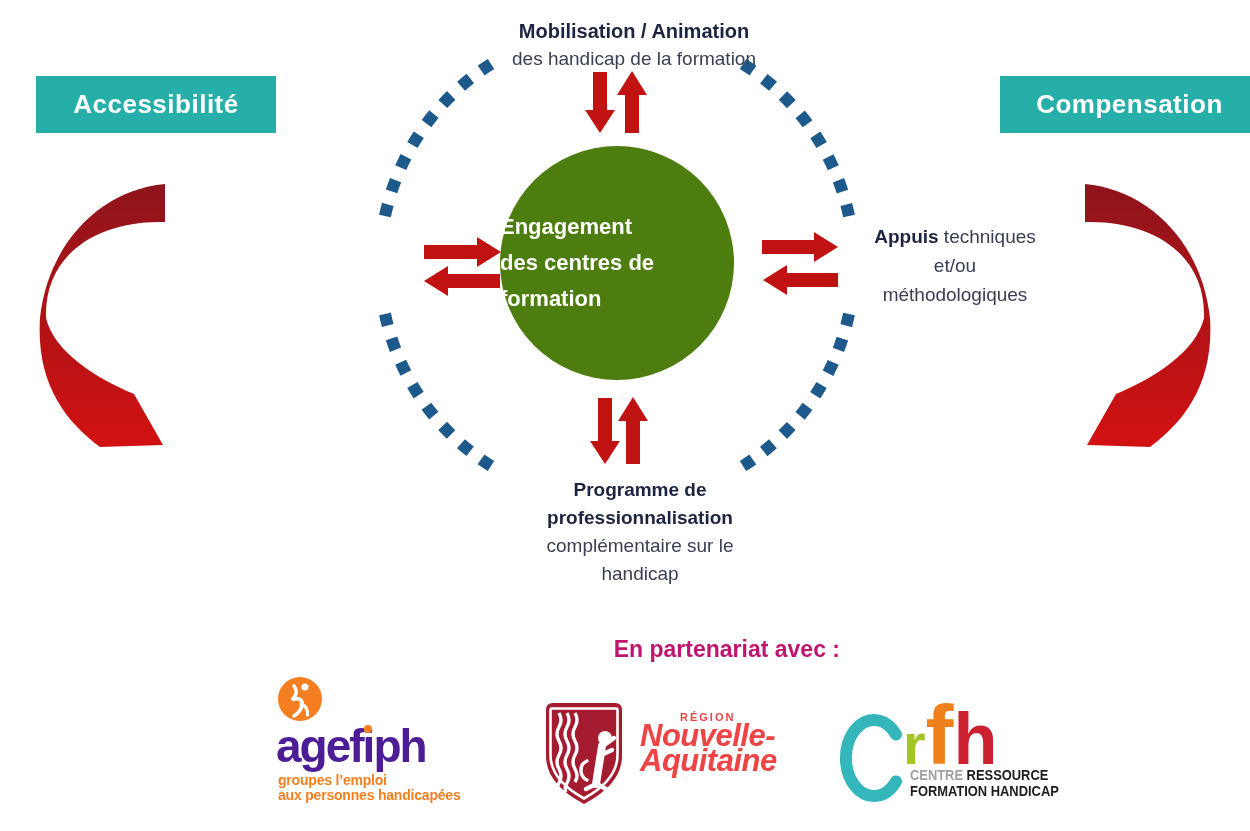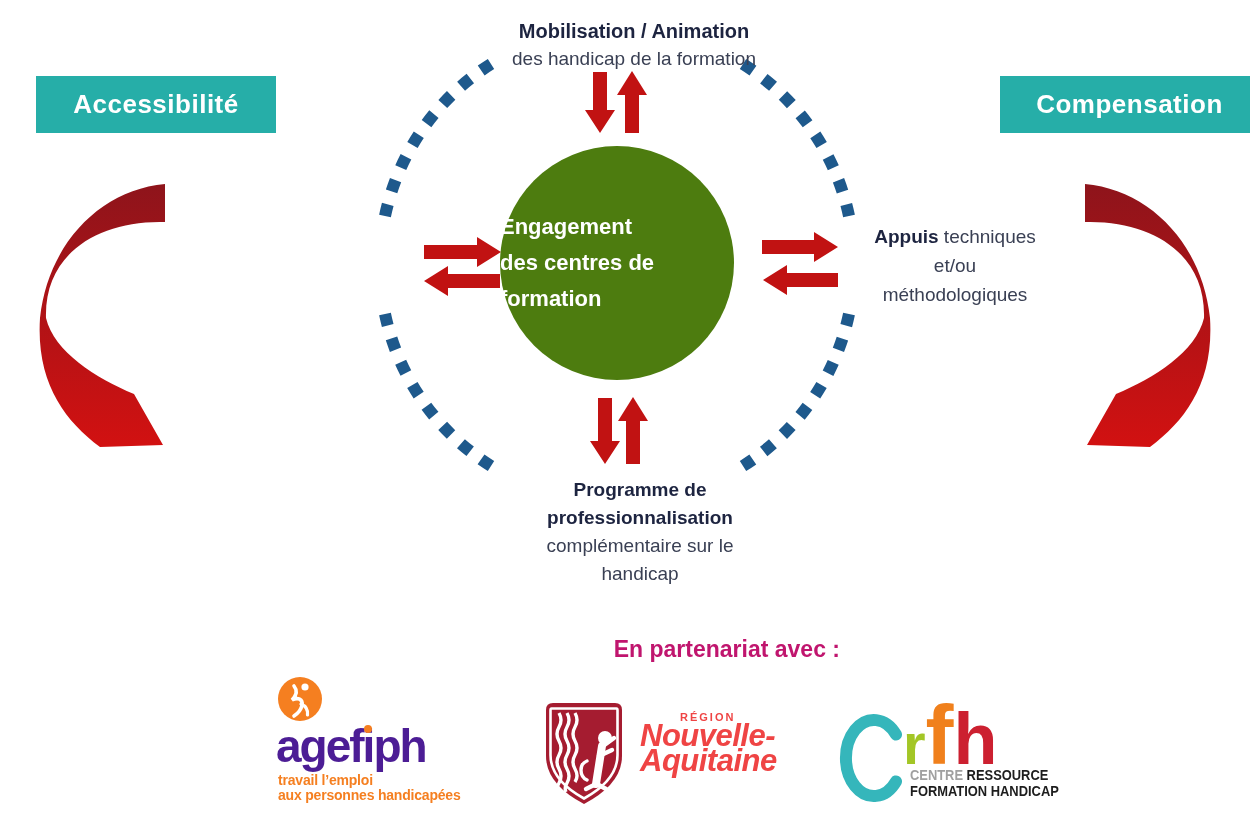--- a/index.html
+++ b/index.html
@@ -133,21 +133,21 @@
   <div class="partners-heading">En partenariat avec :</div>
 
   <svg class="abs" style="left:277px;top:676px" width="46" height="46" viewBox="0 0 46 46">
     <circle cx="23" cy="23" r="22" fill="#f57f20"></circle>
     <circle cx="28" cy="11" r="3.6" fill="#fff"></circle>
     <path d="M17 10 C21 15 19 20 15 24 C21 21 26 23 25 29 C24 35 20 38 17 40" fill="none" stroke="#fff" stroke-width="3.6" stroke-linecap="round"></path>
     <path d="M24 28 C29 30 31 34 30.5 39" fill="none" stroke="#fff" stroke-width="3.2" stroke-linecap="round"></path>
   </svg>
   <div class="agefiph-name"><span>agef</span><span class="idot">i</span><span>ph</span></div>
   <div class="agefiph-tagline">
-    <div>travail l’emploi</div>
+    <div>groupes l’emploi</div>
     <div>aux personnes handicapées</div>
   </div>
 
   <svg class="abs" style="left:538px;top:700px" width="92" height="112" viewBox="0 0 92 112">
     <path d="M8 10 Q8 3 15 3 L77 3 Q84 3 84 10 L84 56 Q84 84 46 104 Q8 84 8 56 Z" fill="#a51c30"></path>
     <path d="M13.5 8.5 L78.5 8.5 Q79.5 8.5 79.5 10.5 L79.5 55 Q79.5 80 46 98.5 Q12.5 80 12.5 55 L12.5 10.5 Q12.5 8.5 13.5 8.5 Z" fill="none" stroke="#fff" stroke-width="2.6"></path>
     <g fill="none" stroke="#fff" stroke-width="3.4">
       <path d="M21 13 q4 7 0 14 q-4 7 0 14 q4 7 0 14 q-4 7 0 14 q4 7 0 14 q-3 5 -1 9"></path>
       <path d="M29 13 q4 7 0 14 q-4 7 0 14 q4 7 0 14 q-4 7 0 14 q4 7 0 14 q-3 5 -1 9"></path>
       <path d="M37 13 q4 7 0 14 q-4 7 0 14 q4 7 0 14 q-4 7 0 14 q4 7 0 13"></path>

